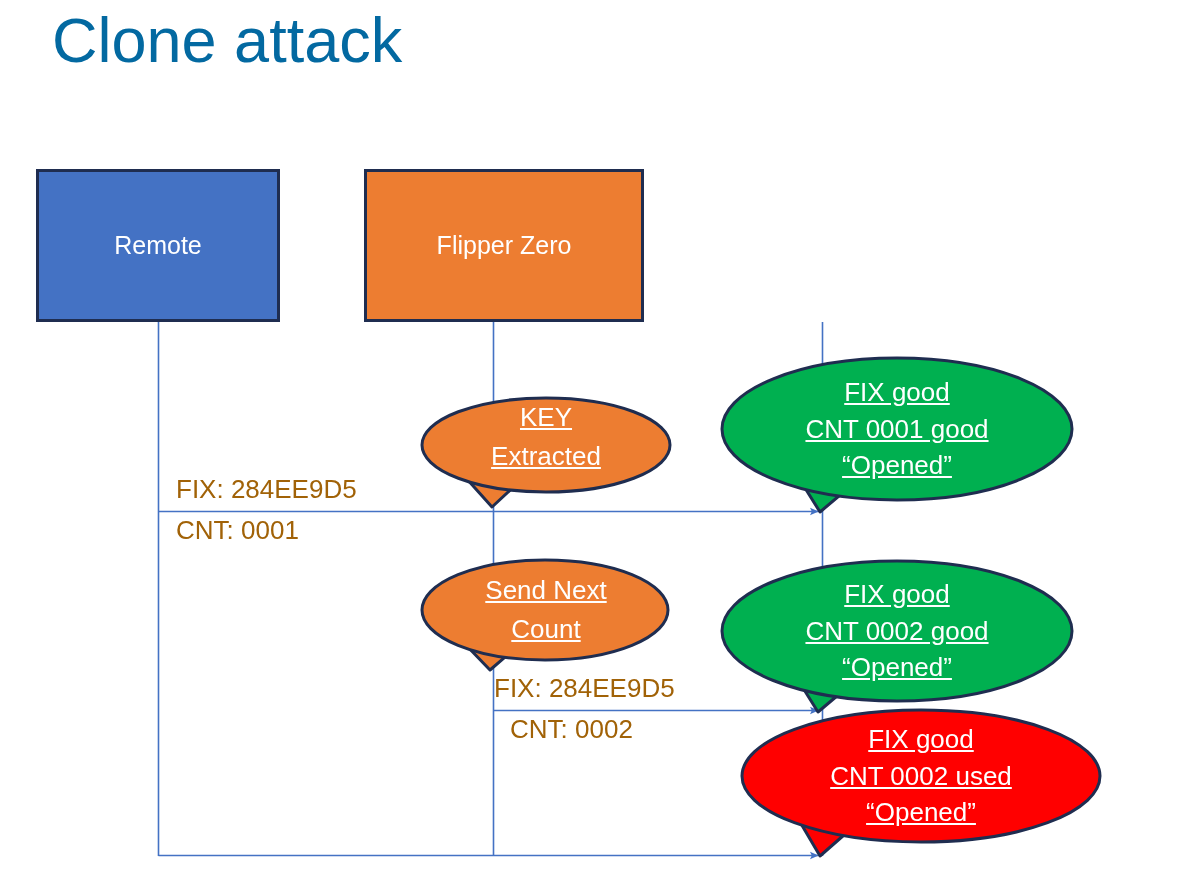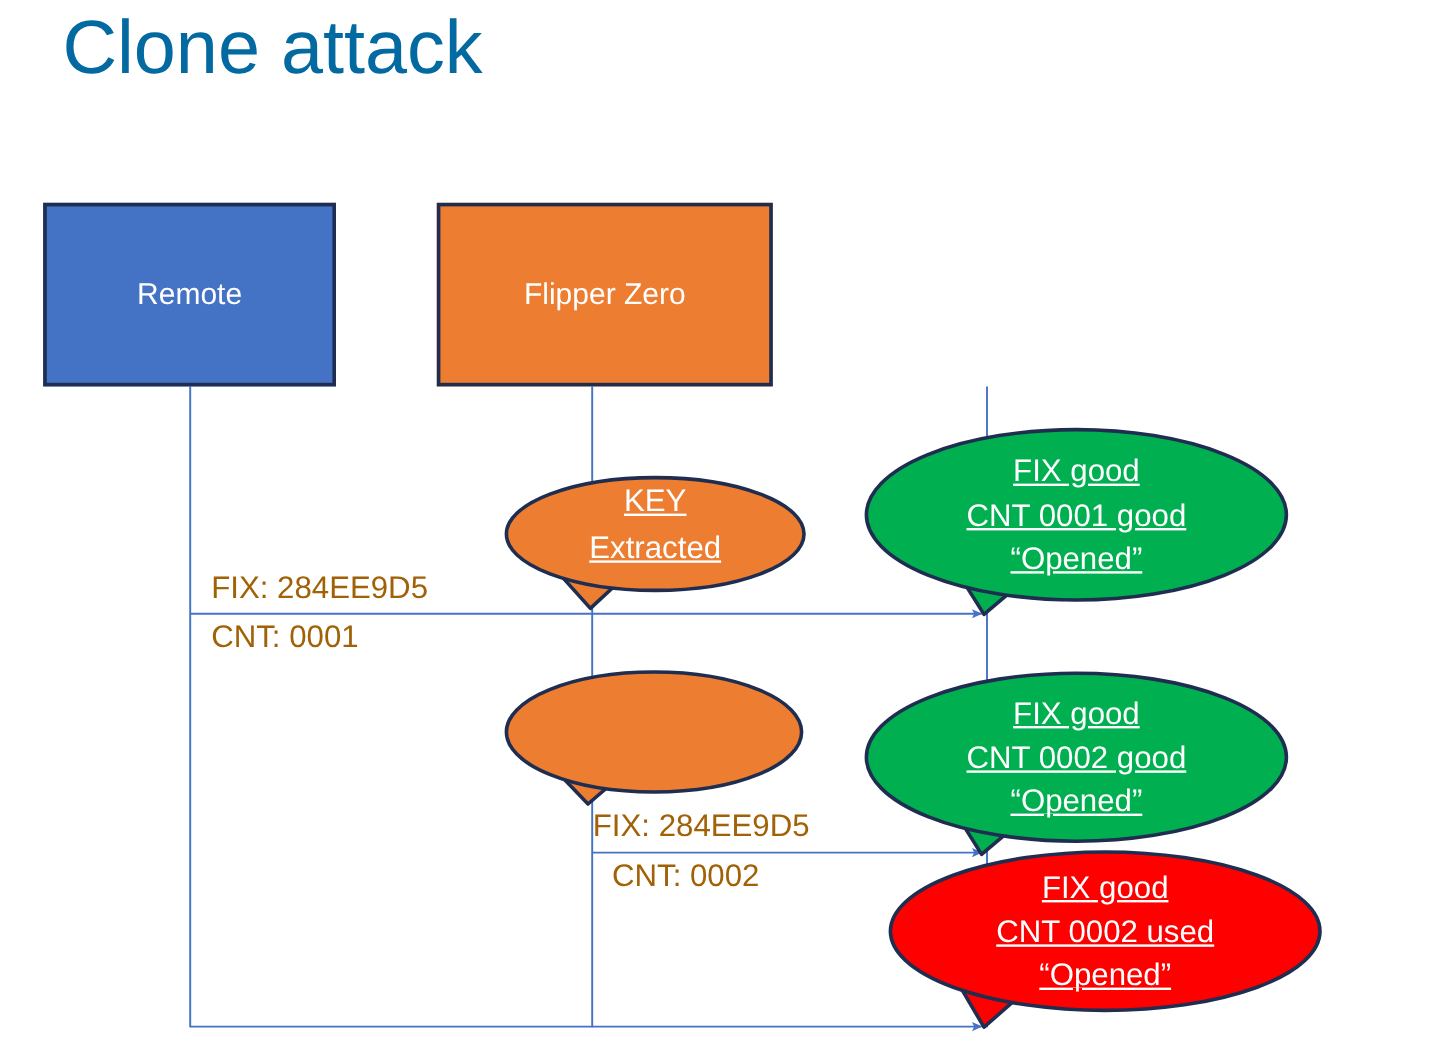--- a/index.html
+++ b/index.html
@@ -149,20 +149,24 @@
   <div class="msg-label" id="msg1-fix">FIX: 284EE9D5</div>
   <div class="msg-label" id="msg1-cnt">CNT: 0001</div>
   <div class="msg-label" id="msg2-fix">FIX: 284EE9D5</div>
   <div class="msg-label" id="msg2-cnt">CNT: 0002</div>
 
   <div class="callout" id="callout-key">
     <span class="line">KEY</span>
     <span class="line">Extracted</span>
   </div>
 
+  <div class="callout" id="callout-sendnext">
+    <span class="line">Send Next</span>
+    <span class="line">Count</span>
+  </div>
 
   <div class="callout" id="callout-good1">
     <span class="line">FIX good</span>
     <span class="line">CNT 0001 good</span>
     <span class="line">“Opened”</span>
   </div>
 
   <div class="callout" id="callout-good2">
     <span class="line">FIX good</span>
     <span class="line">CNT 0002 good</span>

